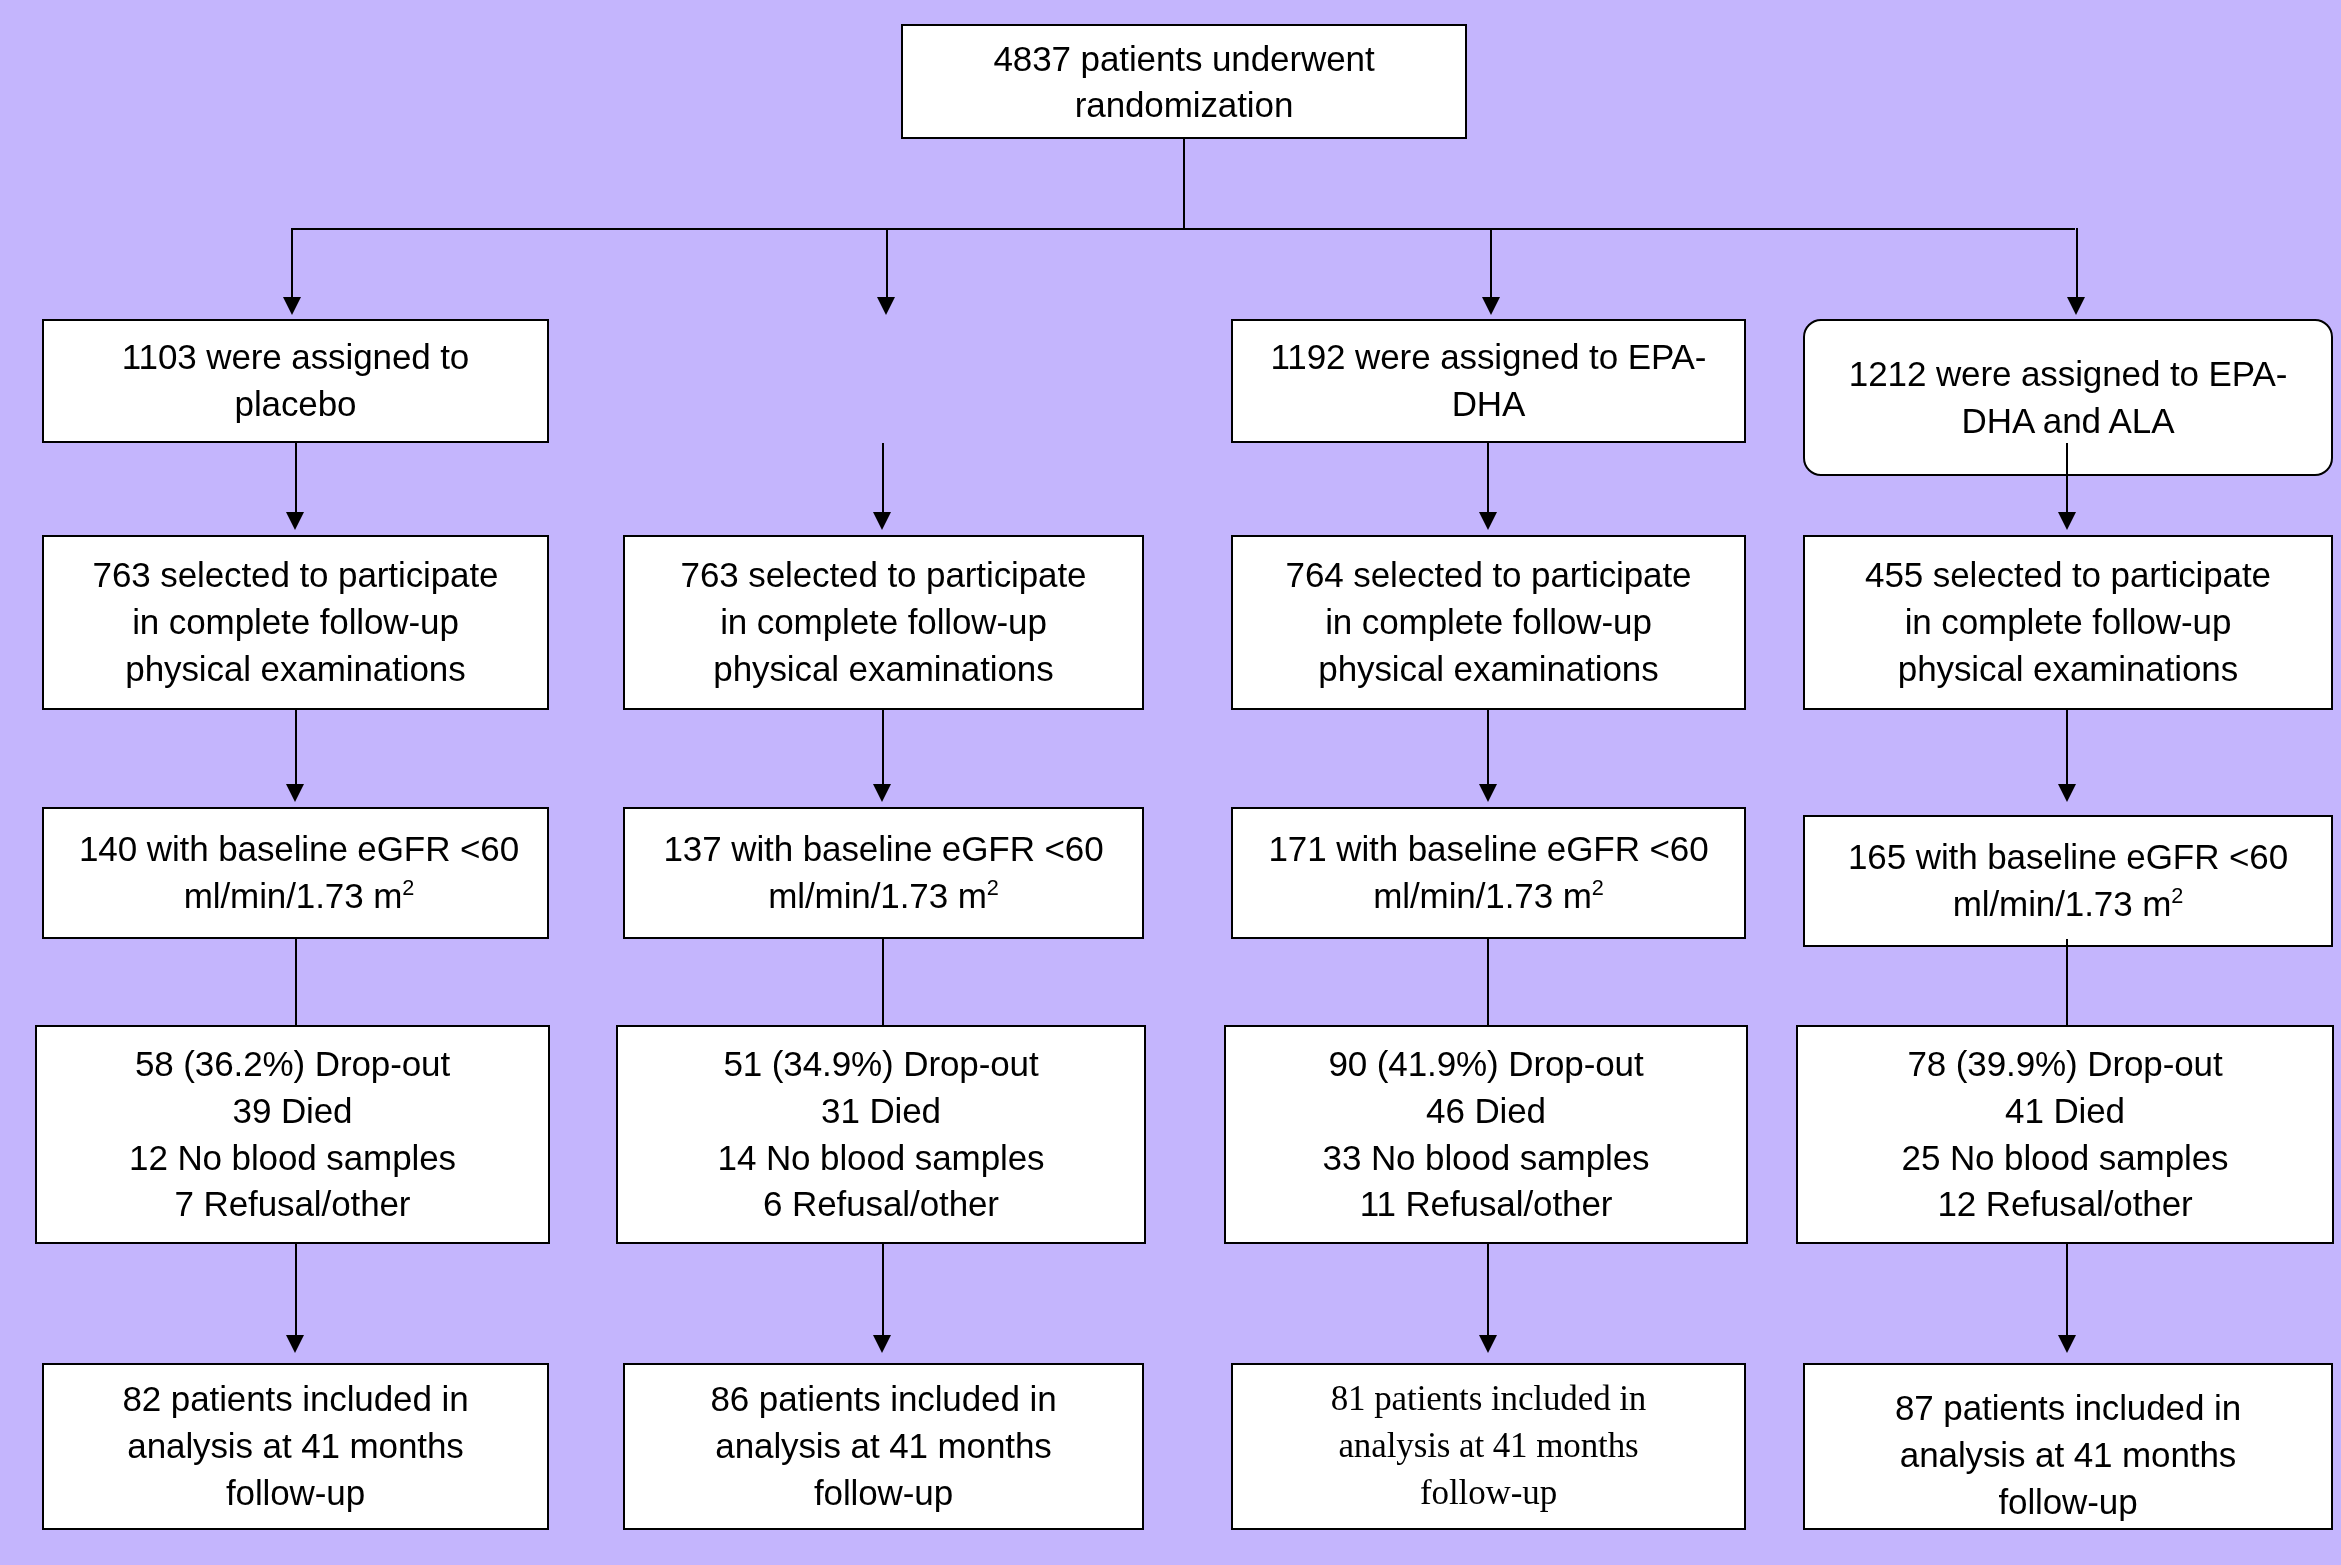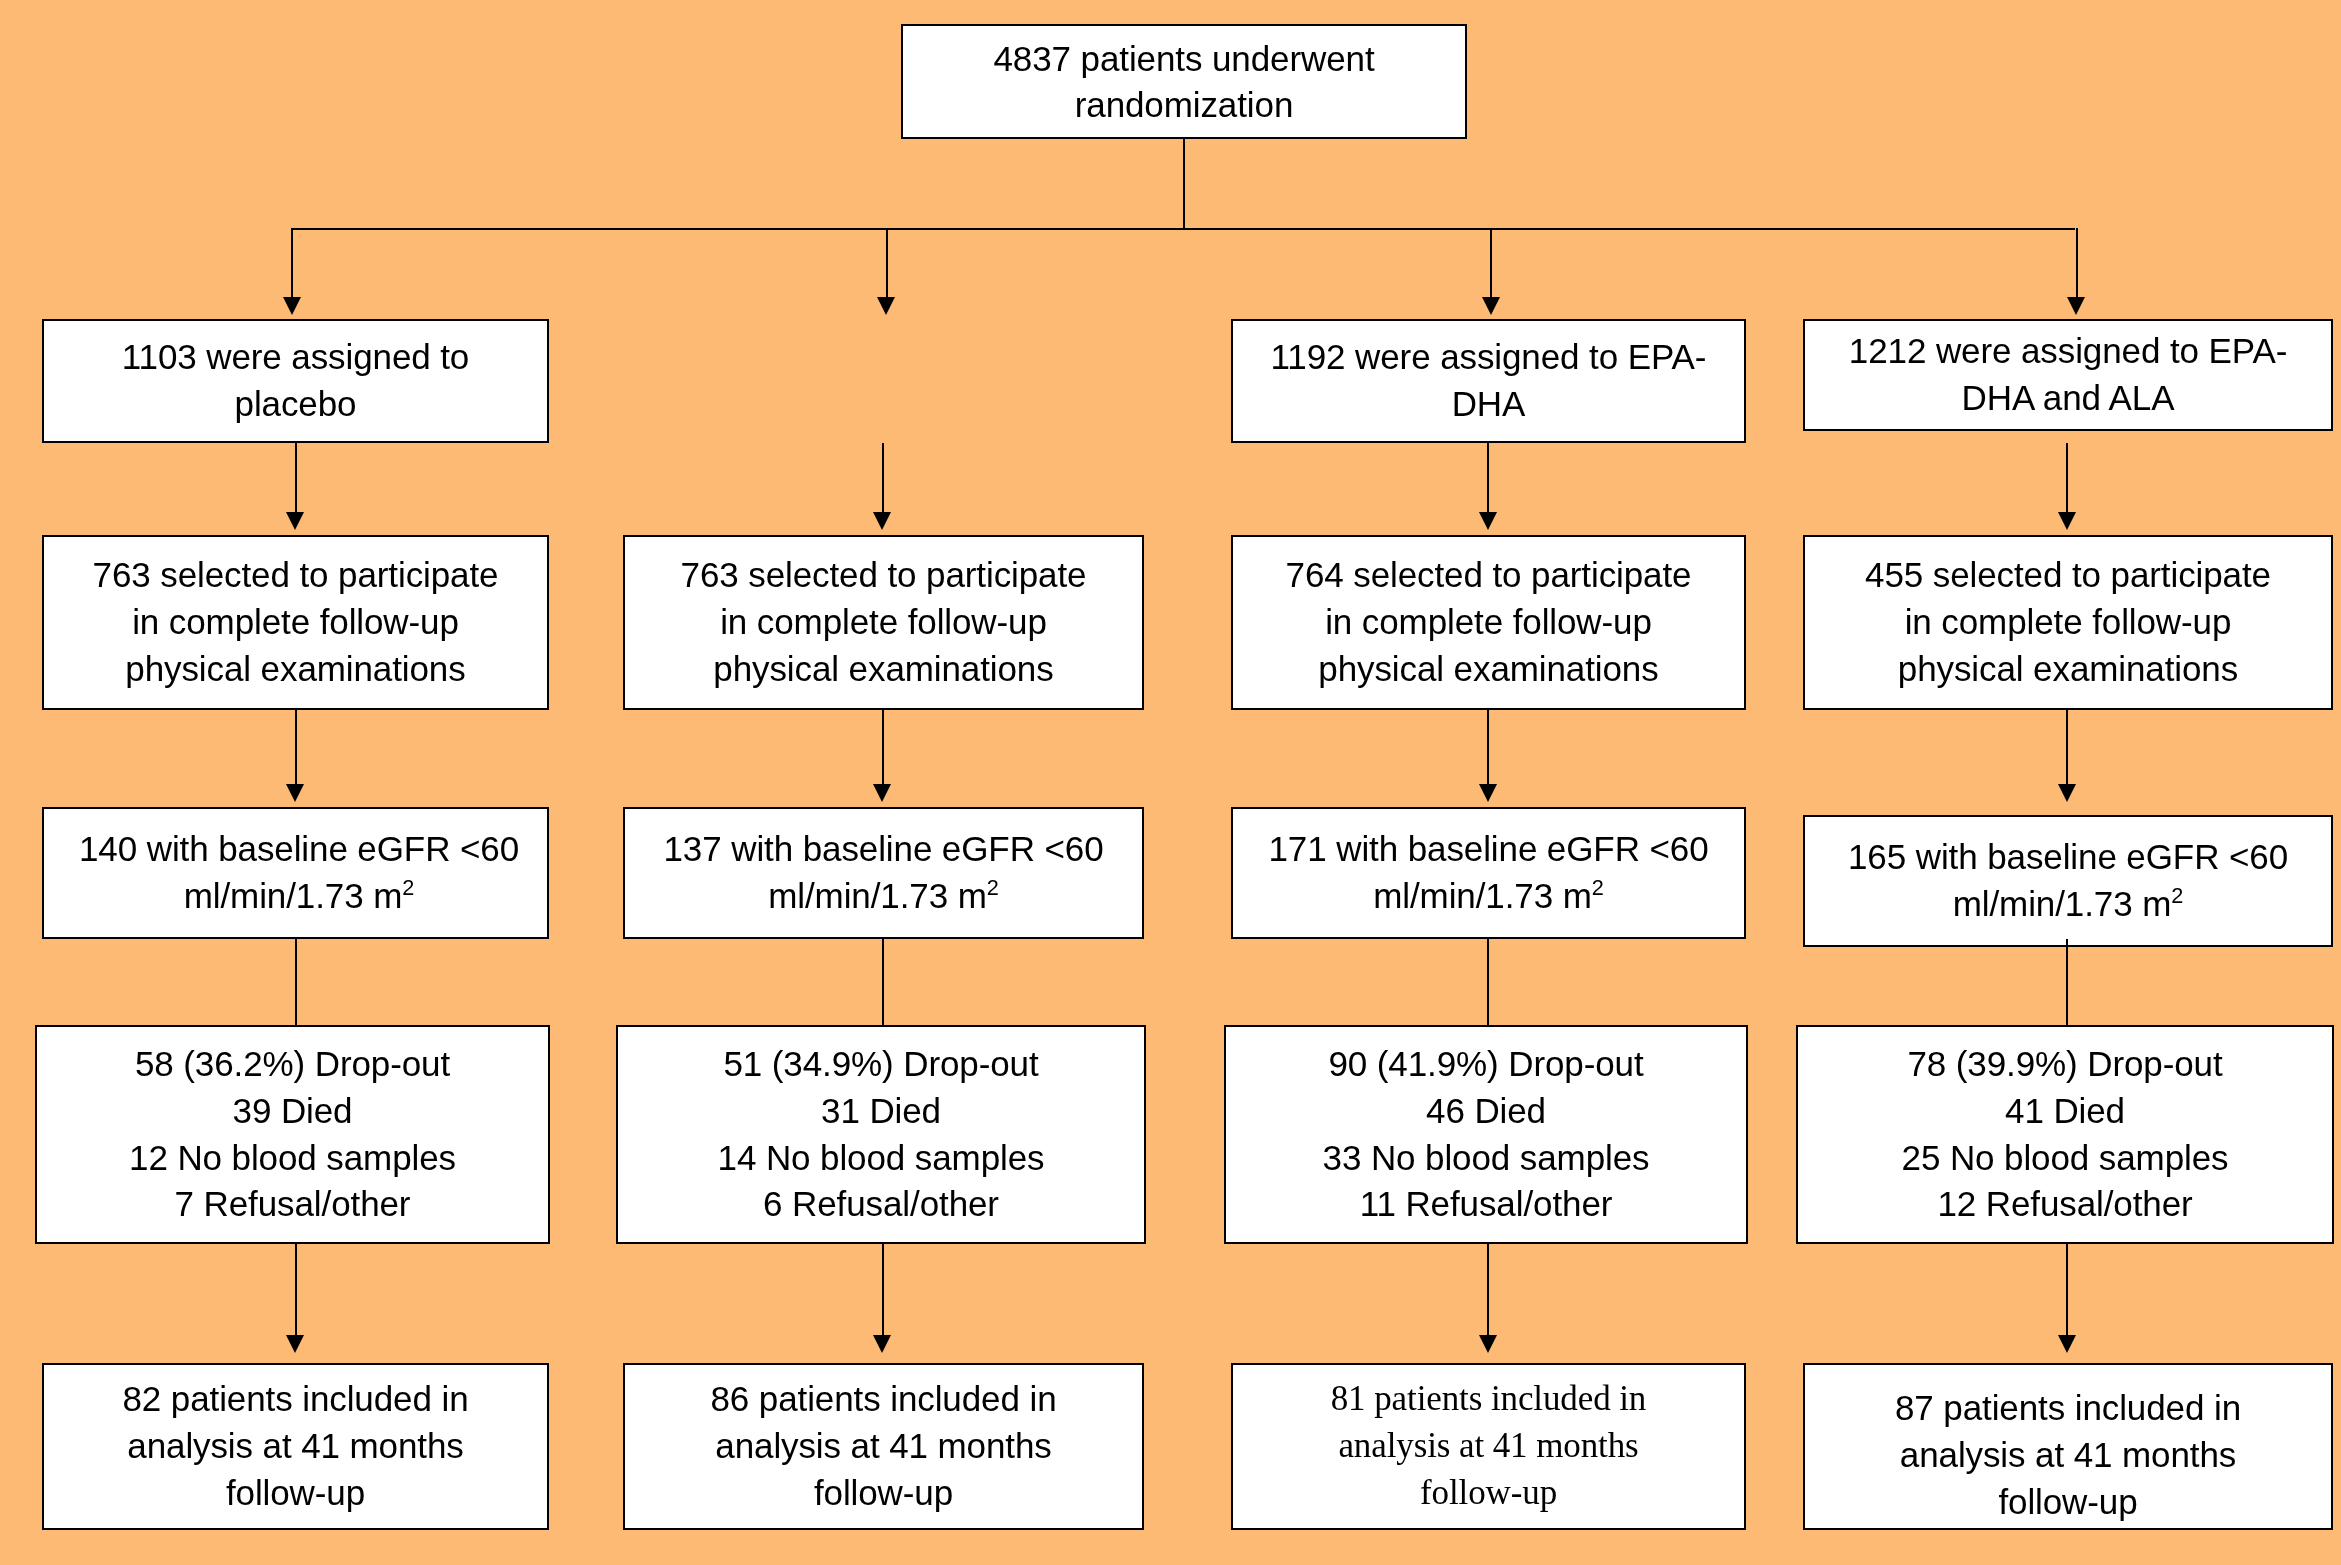--- a/index.html
+++ b/index.html
@@ -10,21 +10,21 @@
   }
   body {
     font-family: "Liberation Sans", sans-serif;
   }
 
   
   #flow-canvas {
     position: relative;
     width: 2342px;
     height: 1566px;
-    background: #fdba74;
+    background: #c4b5fd;
     overflow: hidden;
     transform-origin: top left;
   }
 
   
   .node-box {
     position: absolute;
     box-sizing: border-box;
     background: #ffffff;
     border: 2.8px solid #000000;
@@ -210,21 +210,21 @@
 
   <div class="vline" style="left:1487px; top:1244px; height:96px;"></div>
   <div class="arrow-head" style="left:1479px; top:1335px;"></div>
 
   <div class="node-box multi" style="left:1231px; top:1363px; width:515px; height:167px;font-family:Liberation Serif, serif;">
     <span class="txt">81 patients included in
 analysis at 41 months
 follow-up</span>
   </div>
 
-  <div class="node-box multi" style="left:1803px; top:319px; width:530px; height:112px;">
+  <div class="node-box multi" style="left:1803px; top:319px; width:530px; height:157px;border-radius:18px;">
     <span class="txt">1212 were assigned to EPA-
 DHA and ALA</span>
   </div>
 
   <div class="vline" style="left:2066px; top:443px; height:72px;"></div>
   <div class="arrow-head" style="left:2058px; top:512px;"></div>
 
   <div class="node-box multi" style="left:1803px; top:535px; width:530px; height:175px;">
     <span class="txt">455 selected to participate
 in complete follow-up

